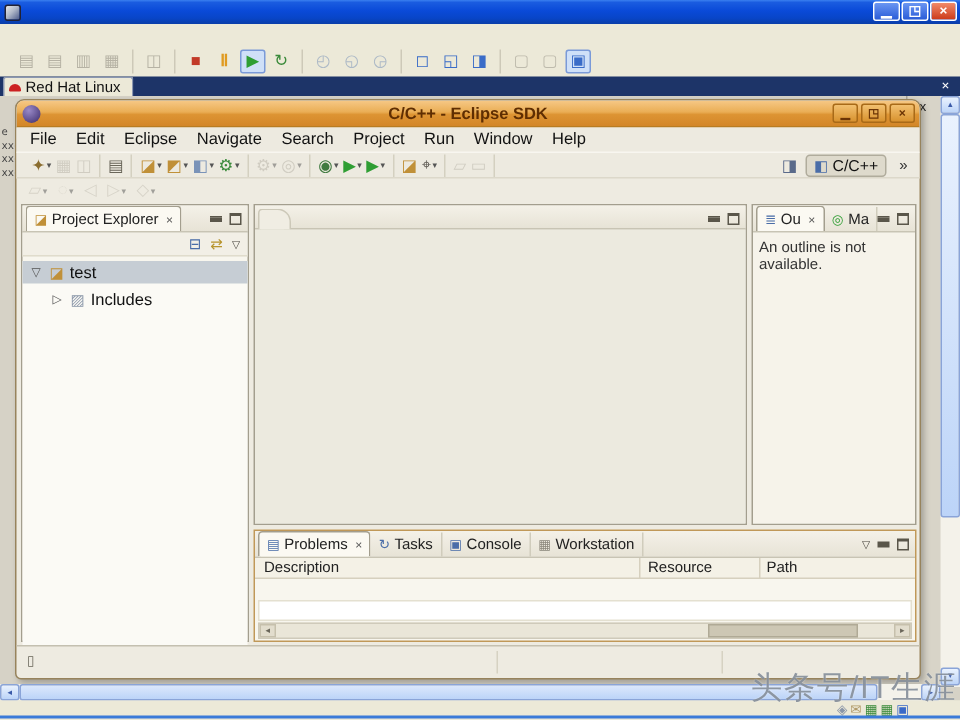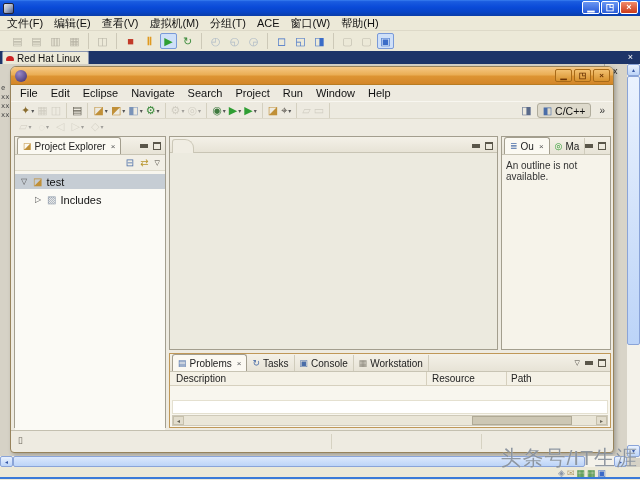--- a/index.html
+++ b/index.html
@@ -146,31 +146,20 @@
 
   <div class="xp-title">
     <span class="vm-logo"></span>
     <span class="xp-btns">
       <span class="xpbtn">▁</span>
       <span class="xpbtn">◳</span>
       <span class="xpbtn close">×</span>
     </span>
   </div>
 
-  <div class="xp-menu">
-
-  <span class="xp-menu-item">文件(F)</span>
-      <span class="xp-menu-item">编辑(E)</span>
-      <span class="xp-menu-item">查看(V)</span>
-      <span class="xp-menu-item">虚拟机(M)</span>
-      <span class="xp-menu-item">分组(T)</span>
-      <span class="xp-menu-item">ACE</span>
-      <span class="xp-menu-item">窗口(W)</span>
-      <span class="xp-menu-item">帮助(H)</span>
-    </div>
 
   <div class="xp-toolbar">
     <span class="tgroup">
         <span class="ti dim">
           <span class="g" style="color: rgb(138, 134, 122);">▤</span>
         </span>
         <span class="ti dim">
           <span class="g" style="color: rgb(138, 134, 122);">▤</span>
         </span>
         <span class="ti dim">
@@ -253,20 +242,21 @@
       </div>
 
     <div class="bg-edge">
       <span class="bg-x">x</span>
     </div>
 
     <div class="ew">
 
       <div class="ew-title">
         <span class="ec-logo"></span>
+        <span>C/C++ - Eclipse SDK</span>
         <span class="ew-btns">
           <span class="ewbtn">▁</span>
           <span class="ewbtn">◳</span>
           <span class="ewbtn">×</span>
         </span>
       </div>
 
       <div class="ew-menu">
 
       <span>File</span>

